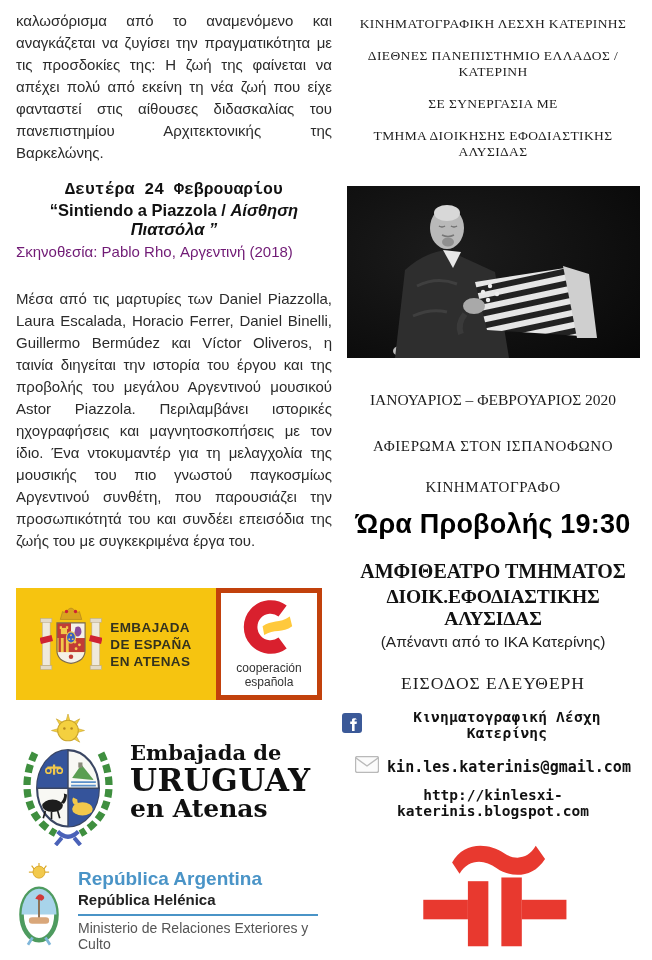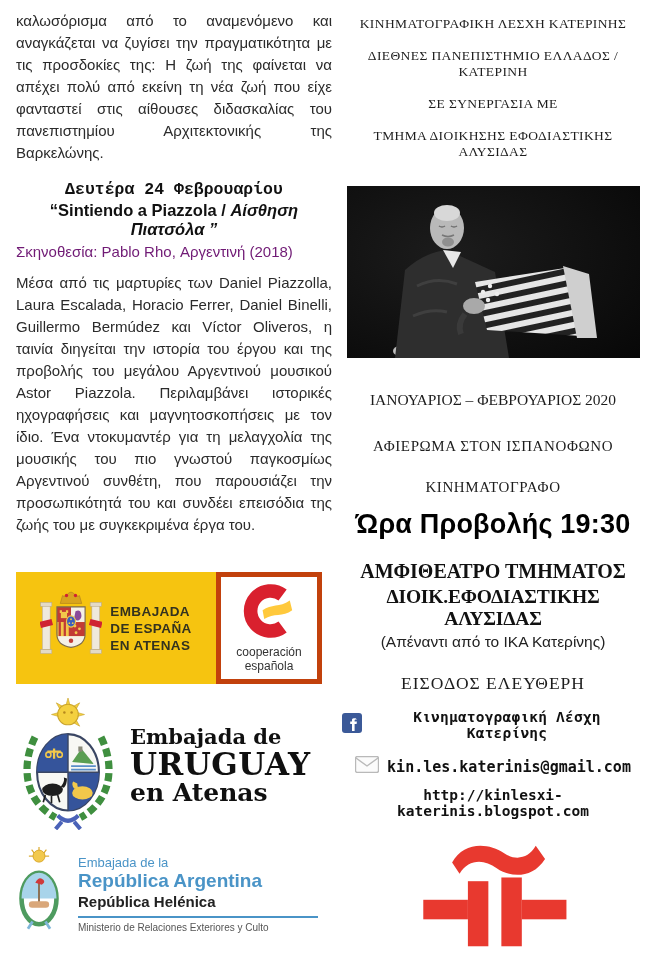--- a/index.html
+++ b/index.html
@@ -8,38 +8,38 @@
   
   .col-left{position:absolute;left:16px;top:10px;width:316px;}
   .col-right{position:absolute;left:342px;top:16px;width:302px;text-align:center;}
   
   .intro,.synopsis{font-size:15px;line-height:22px;text-align:justify;color:#2b2b2b;margin:0;}
   .screening{margin-top:16px;}
   .s-date{font-weight:bold;font-size:16.5px;text-align:center;color:#111;font-family:Liberation Mono, monospace;}
   .s-title{font-weight:bold;font-size:16.5px;text-align:center;color:#111;margin-top:2px;}
   .s-title .it{font-style:italic;}
   .s-dir{font-size:15px;margin-top:4px;color:#701a75;}
-  .synopsis{margin-top:12px;}
+  .synopsis{margin-top:28px;}
   
   .spain{margin-top:36px;display:flex;width:306px;height:112px;}
   .spain-yellow{background:#F6C410;width:200px;display:flex;align-items:center;justify-content:center;gap:8px;}
   .spain-text{font-size:13.5px;font-weight:600;line-height:17px;color:#33321f;letter-spacing:.4px;}
   .spain-white{background:#fff;border:5px solid #c2410c;flex:1;display:flex;flex-direction:column;align-items:center;justify-content:center;}
   .coop-text{font-size:12px;line-height:14px;color:#333;margin-top:2px;text-align:center;}
   .uruguay{margin-top:14px;display:flex;align-items:center;gap:10px;}
   .uy-text{font-family:"DejaVu Serif",serif;font-weight:bold;color:#101010;line-height:1.04;}
   .uy-l1{font-size:21px;}
   .uy-l2{font-size:31px;letter-spacing:.5px;}
   .uy-l3{font-size:25px;}
   .argentina{margin-top:12px;display:flex;align-items:center;gap:16px;}
   .ar-l1{font-size:13px;color:#4A94C7;}
   .ar-l2{font-size:19px;font-weight:bold;color:#4A94C7;line-height:1.15;}
   .ar-l3{font-size:15px;font-weight:bold;color:#222;line-height:1.3;}
   .ar-div{height:2px;background:#4A94C7;width:240px;margin:4px 0 4px 0;}
-  .ar-l4{font-size:10px;color:#555;}
+  .ar-l4{font-size:14px;color:#555;}
   .sponsors-h{margin-top:22px;font-family:"DejaVu Serif",serif;font-weight:bold;font-size:15px;
               letter-spacing:1.5px;color:#111;}
   
   .rline{font-family:"Liberation Serif",serif;font-size:13.5px;letter-spacing:.4px;color:#1d1d1d;margin-bottom:16px;}
   .photo-wrap{margin:26px auto 0 auto;width:293px;height:172px;}
   .period{font-family:"Liberation Serif",serif;font-size:15.5px;color:#1d1d1d;margin-top:33px;}
   .tribute1{font-family:"Liberation Serif",serif;font-size:15px;color:#1d1d1d;margin-top:29px;letter-spacing:.6px;}
   .tribute2{font-family:"Liberation Serif",serif;font-size:15px;color:#1d1d1d;margin-top:24px;letter-spacing:.6px;}
   .time{font-size:27px;font-weight:bold;color:#000;margin-top:13px;letter-spacing:.2px;}
   .venue1{font-family:"Liberation Serif",serif;font-weight:bold;font-size:20px;color:#111;margin-top:20px;}
@@ -194,21 +194,20 @@
           <circle cx="25" cy="11" r="6.5" fill="#f2c94c" stroke="#d9a41e"></circle>
           <ellipse cx="25" cy="57" rx="19" ry="28" fill="#fff" stroke="#4e9b5f" stroke-width="5"></ellipse>
           <path d="M6,57 A19,28 0 0 1 44,57 Z" fill="#a8d4ea"></path>
           <line x1="25" y1="40" x2="25" y2="66" stroke="#8a6a4a" stroke-width="2"></line>
           <path d="M21,40 q4,-8 9,-3 q2,3 -2,5 Z" fill="#cf3a3a"></path>
           <rect x="14" y="60" width="22" height="7" rx="3.5" fill="#d9a77a"></rect>
           <path d="M18,82 l-5,8 M32,82 l5,8" stroke="#7fb6d9" stroke-width="3"></path>
         </svg>
       </span>
       <div>
-        <div class="ar-l1">Embajada de la</div>
         <div class="ar-l2">República Argentina</div>
         <div class="ar-l3">República Helénica</div>
         <div class="ar-div"></div>
         <div class="ar-l4">Ministerio de Relaciones Exteriores y Culto</div>
       </div>
     </div>
 
     <div class="sponsors-h">ΧΟΡΗΓΟΙ ΕΠΙΚΟΙΝΩΝΙΑΣ:</div>
 
   </div>

